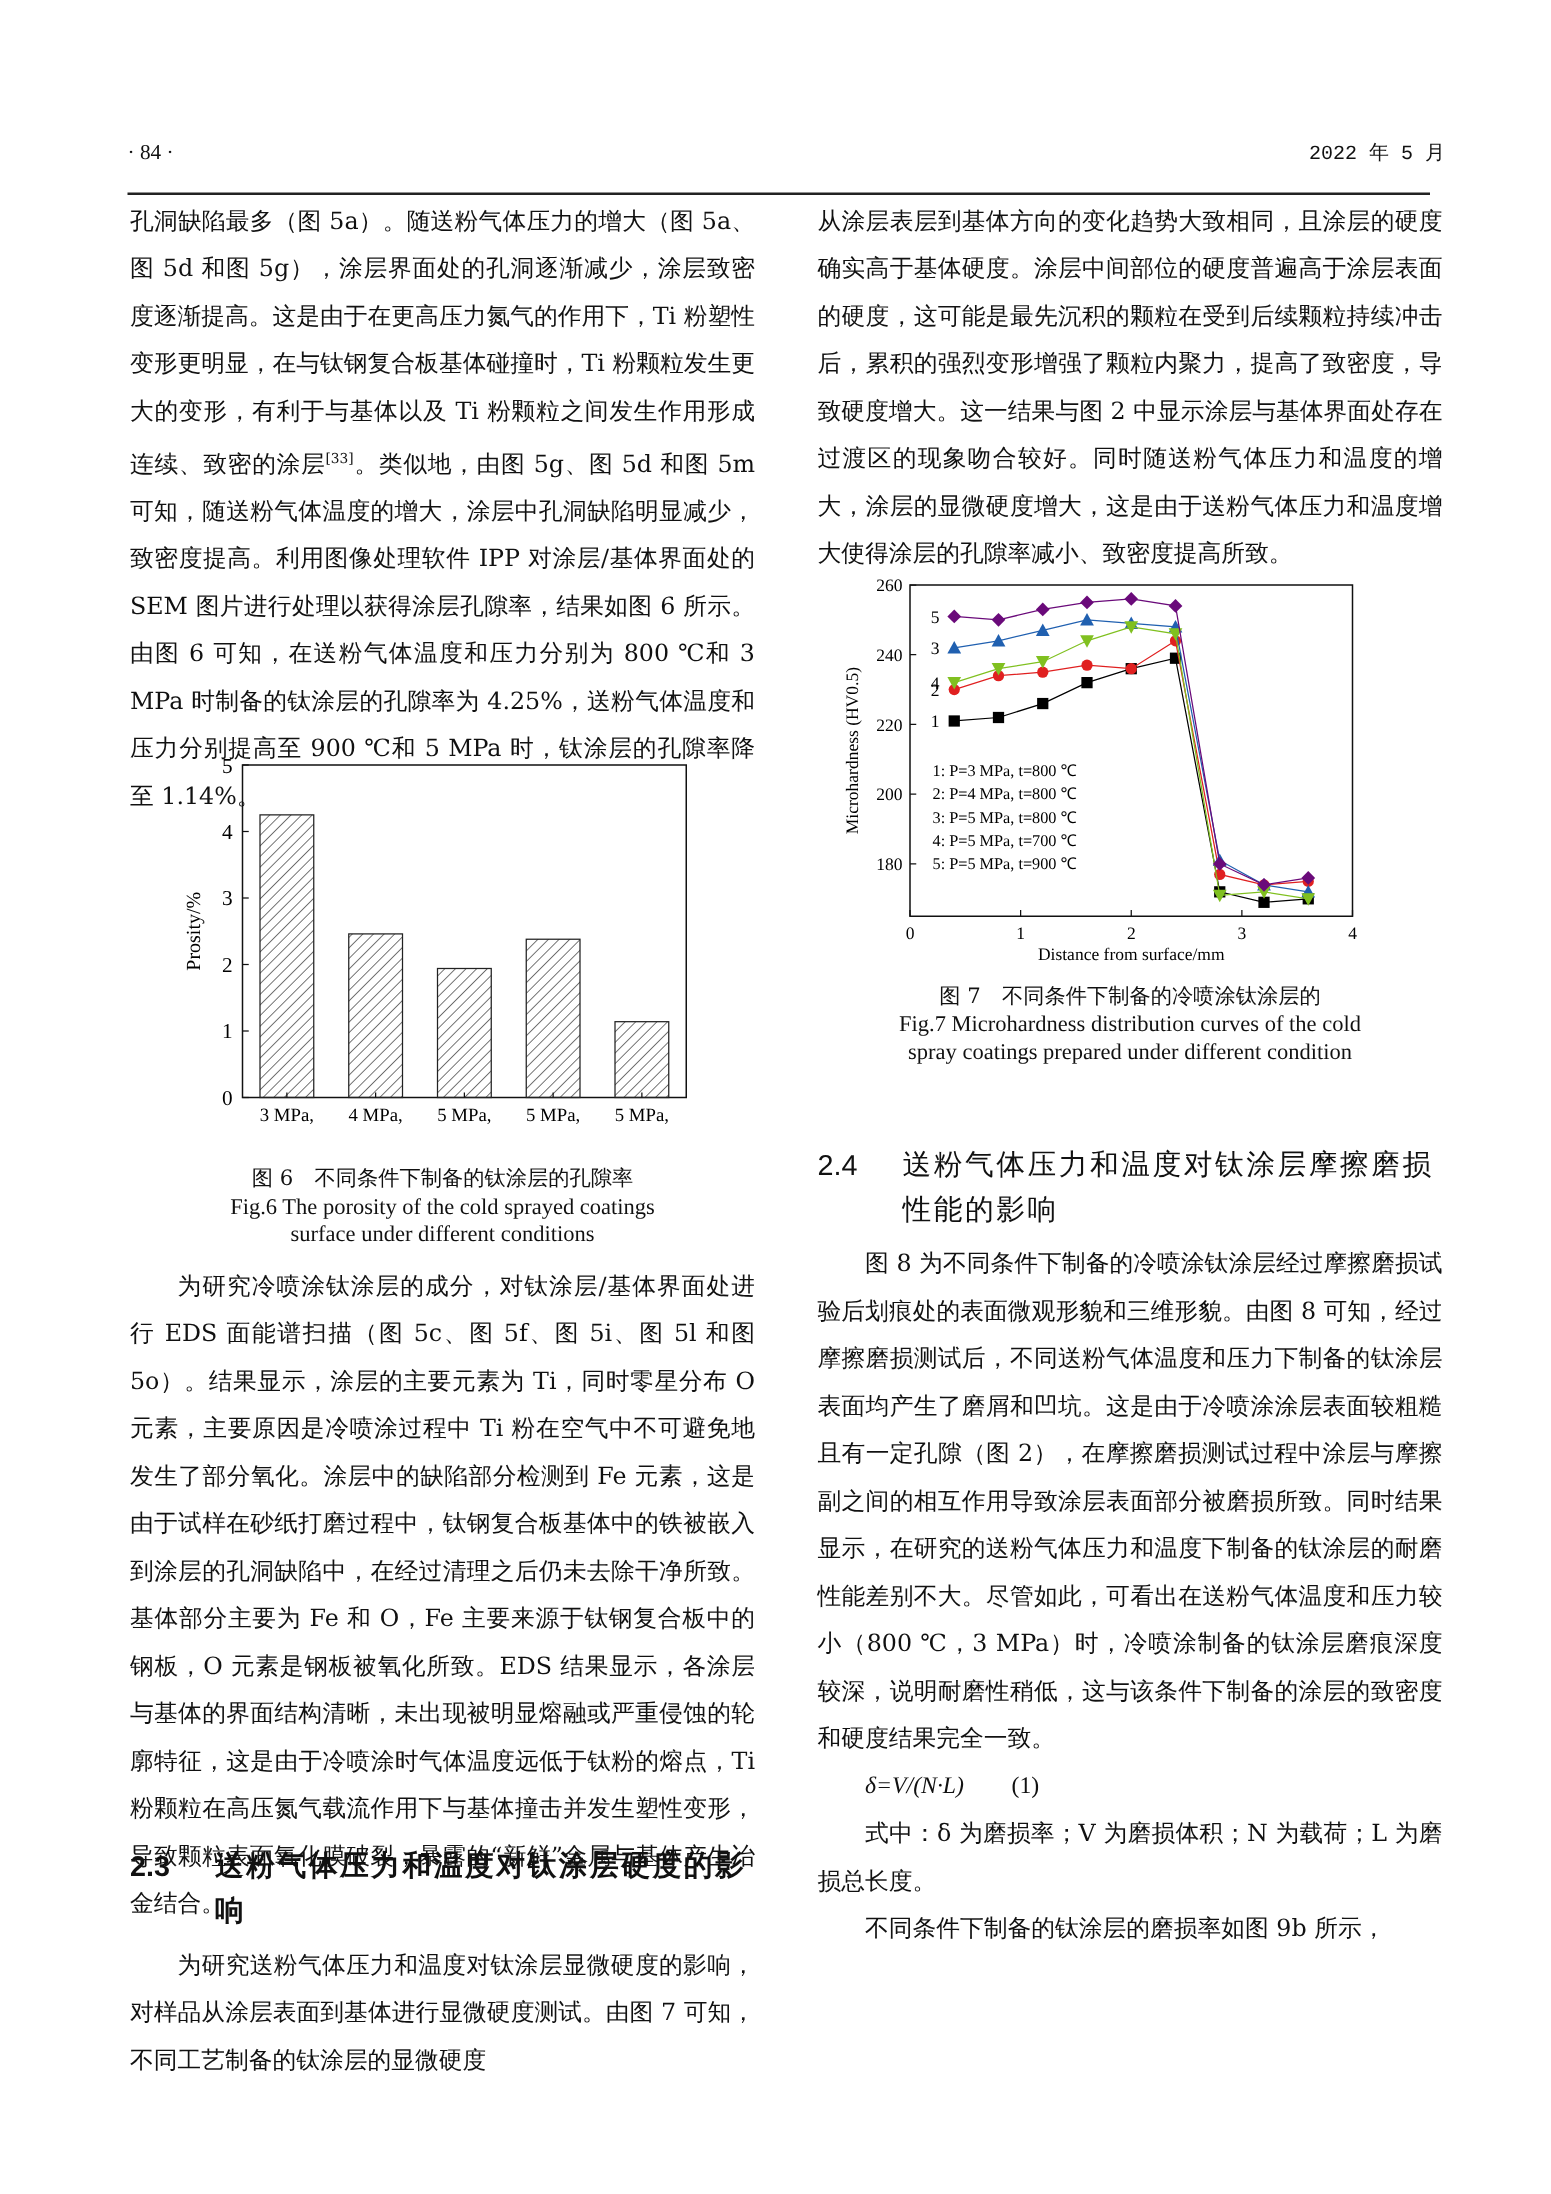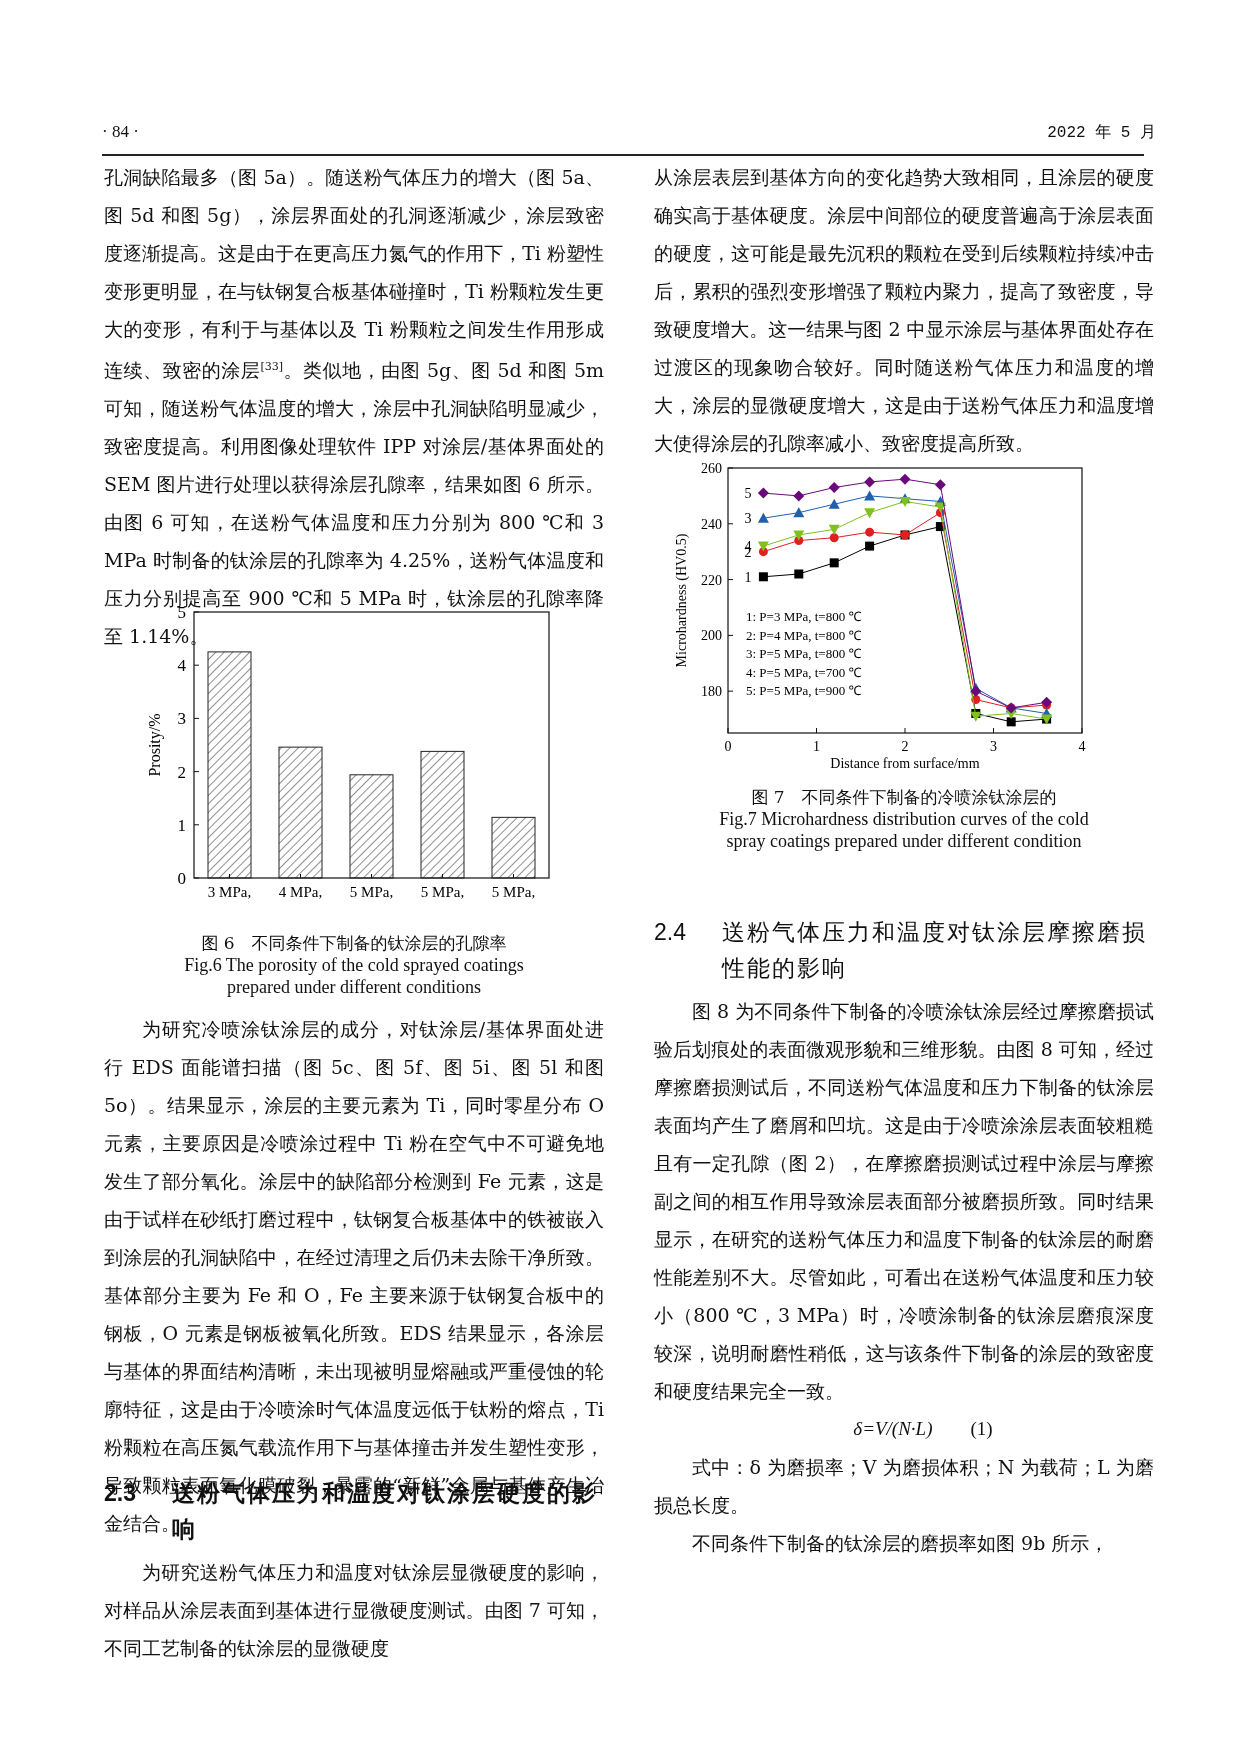--- a/index.html
+++ b/index.html
@@ -1,18 +1,18 @@
 <!DOCTYPE html>
 <html><head>
 <meta charset="utf-8">
 <style>
   html, body { margin: 0; padding: 0; background: #ffffff; }
   body { width: 1241px; height: 1755px; position: relative; overflow: hidden;
          font-family: "DejaVu Serif", "Liberation Serif", serif; color: #111; }
-  .header { position: absolute; left: 88px; top: 112px; width: 1068px; height: 30px; margin-top: 10px; }
+  .header { position: absolute; left: 88px; top: 112px; width: 1068px; height: 30px; }
   .header .pg { position: absolute; left: 14px; top: 0; font-size: 17px; font-family: "Liberation Serif", serif; }
   .header .jn { position: absolute; left: 0; width: 100%; text-align: center; top: 0; font-size: 18px; letter-spacing: 14px; }
   .header .dt { position: absolute; right: 0; top: 0; font-size: 16px; font-family: Liberation Mono, monospace; }
   .rule { position: absolute; left: 102px; top: 154px; width: 1042px; height: 1.5px; background: #222; }
   .col { position: absolute; width: 500px; font-size: 19px; line-height: 38px; text-align: justify; }
   .col p { margin: 0; }
   .col .ind { text-indent: 2em; }
   .colL { left: 104px; }
   .colR { left: 654px; }
   .sec { font-family: "DejaVu Sans", sans-serif; font-size: 23px; line-height: 36px; position: absolute; width: 510px; }
@@ -76,21 +76,21 @@
       <rect x="352" y="217.352" width="43" height="60.647999999999996" fill="url(#hatch)" stroke="#222" stroke-width="1"></rect>
       <line x1="373.5" x2="373.5" y1="278" y2="274" stroke="#111"></line>
       <text x="373.5" y="297" text-anchor="middle" font-size="15">5 MPa,</text>
       <text x="373.5" y="315" text-anchor="middle" font-size="15">900 ℃</text>
       <text x="0" y="0" transform="translate(20,145) rotate(-90)" text-anchor="middle" font-size="16">Prosity/%</text>
     </g>
 </svg>
 <div class="cap" style="left:104px; top:932px; width:500px;">
   <div>图 6　不同条件下制备的钛涂层的孔隙率</div>
   <div class="en">Fig.6 The porosity of the cold sprayed coatings</div>
-  <div class="en">prepared under different conditions</div>
+  <div class="en">surface under different conditions</div>
 </div>
 
 <div class="col colL" style="top:1010px;">
   <p class="ind">为研究冷喷涂钛涂层的成分，对钛涂层/基体界面处进行 EDS 面能谱扫描（图 5c、图 5f、图 5i、图 5l 和图 5o）。结果显示，涂层的主要元素为 Ti，同时零星分布 O 元素，主要原因是冷喷涂过程中 Ti 粉在空气中不可避免地发生了部分氧化。涂层中的缺陷部分检测到 Fe 元素，这是由于试样在砂纸打磨过程中，钛钢复合板基体中的铁被嵌入到涂层的孔洞缺陷中，在经过清理之后仍未去除干净所致。基体部分主要为 Fe 和 O，Fe 主要来源于钛钢复合板中的钢板，O 元素是钢板被氧化所致。EDS 结果显示，各涂层与基体的界面结构清晰，未出现被明显熔融或严重侵蚀的轮廓特征，这是由于冷喷涂时气体温度远低于钛粉的熔点，Ti 粉颗粒在高压氮气载流作用下与基体撞击并发生塑性变形，导致颗粒表面氧化膜破裂，暴露的“新鲜”金属与基体产生冶金结合。</p>
 </div>
 
 <div class="sec" style="left:104px; top:1475px;font-weight:bold;">
   <span class="num">2.3</span>
   <span class="ttl">送粉气体压力和温度对钛涂层硬度的影响</span>
 </div>
@@ -196,19 +196,19 @@
   <div class="en">spray coatings prepared under different condition</div>
 </div>
 
 <div class="sec" style="left:654px; top:914px;">
   <span class="num">2.4</span>
   <span class="ttl">送粉气体压力和温度对钛涂层摩擦磨损性能的影响</span>
 </div>
 
 <div class="col colR" style="top:992px;">
   <p class="ind">图 8 为不同条件下制备的冷喷涂钛涂层经过摩擦磨损试验后划痕处的表面微观形貌和三维形貌。由图 8 可知，经过摩擦磨损测试后，不同送粉气体温度和压力下制备的钛涂层表面均产生了磨屑和凹坑。这是由于冷喷涂涂层表面较粗糙且有一定孔隙（图 2），在摩擦磨损测试过程中涂层与摩擦副之间的相互作用导致涂层表面部分被磨损所致。同时结果显示，在研究的送粉气体压力和温度下制备的钛涂层的耐磨性能差别不大。尽管如此，可看出在送粉气体温度和压力较小（800 ℃，3 MPa）时，冷喷涂制备的钛涂层磨痕深度较深，说明耐磨性稍低，这与该条件下制备的涂层的致密度和硬度结果完全一致。</p>
-  <p class="ind" style="display:flex; justify-content:center;">
+  <p class="ind" style="display:flex; justify-content:flex-start;">
     <span class="formula">δ=V/(N·L)</span>
     <span style="font-family:'Liberation Serif',serif;">(1)</span>
   </p>
   <p class="ind">式中：δ 为磨损率；V 为磨损体积；N 为载荷；L 为磨损总长度。</p>
   <p class="ind">不同条件下制备的钛涂层的磨损率如图 9b 所示，</p>
 </div>
 
 </body></html>

